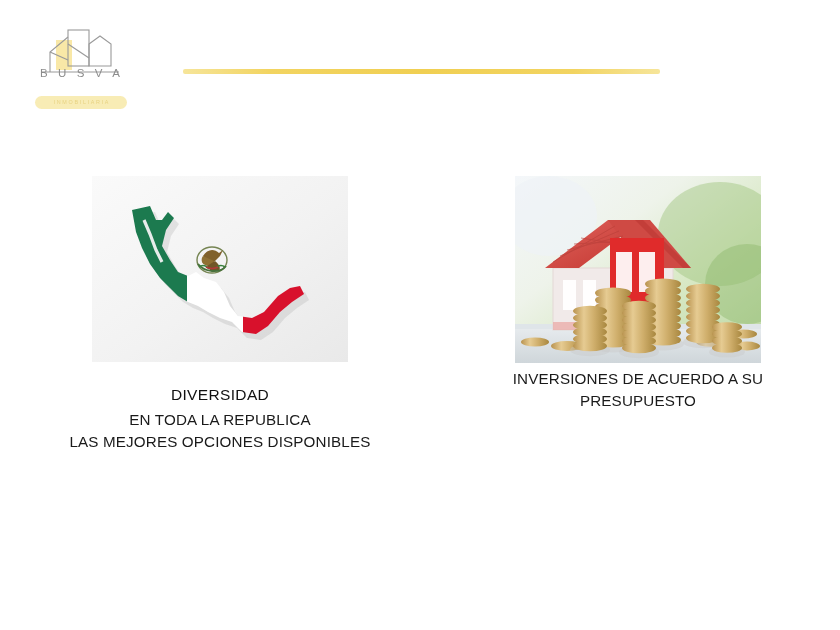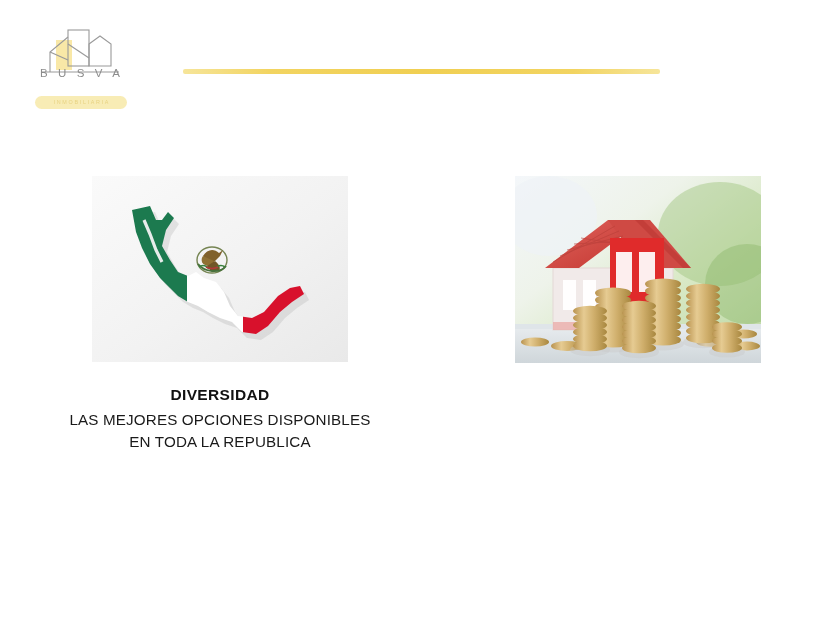--- a/index.html
+++ b/index.html
@@ -94,21 +94,21 @@
   .photo.map{ width:256px; height:186px; }
   .photo.house{ width:246px; height:187px; }
 
   .photo svg{ display:block; width:100%; height:100%; }
 
   
   .cap-head{
     margin-top:24px;
     text-align:center;
     font-size:15.5px;
-    font-weight:bold;
+    font-weight:normal;
     color:#111;
     letter-spacing:.35px;
   }
   .cap-body{
     margin-top:5px;
     text-align:center;
     font-size:15.2px;
     font-weight:400;
     color:#1a1a1a;
     line-height:1.42;
@@ -186,22 +186,22 @@
           <path d="M-14,6 C-8,14 8,16 14,8" fill="none" stroke="#3f6b33" stroke-width="2"></path>
           <path d="M-13,9 C-9,6 -5,8 -3,11" fill="none" stroke="#2f7a35" stroke-width="1.6"></path>
           <path d="M13,9 C9,6 5,8 3,11" fill="none" stroke="#2f7a35" stroke-width="1.6"></path>
           <path d="M-6,9 C-2,11 2,11 6,9" fill="none" stroke="#b03030" stroke-width="1.4"></path>
         </g>
       </svg>
     </div>
 
     <div class="cap-head">DIVERSIDAD</div>
     <div class="cap-body">
+      <div>EN TODA LA REPUBLICA</div>
       <div>LAS MEJORES OPCIONES DISPONIBLES</div>
-      <div>EN TODA LA REPUBLICA</div>
     </div>
   </div>
 
   <div class="col right">
 
     <div class="photo house">
       <svg viewBox="0 0 246 187" xmlns="http://www.w3.org/2000/svg">
         <defs>
           <linearGradient id="bgHouse" x1="0" y1="0" x2="1" y2="1">
             <stop offset="0%" stop-color="#f4f7fa"></stop>
@@ -344,15 +344,19 @@
               <ellipse cx="212" cy="172" rx="15" ry="4.8" fill="url(#coinG)"></ellipse>
               <ellipse cx="212" cy="165" rx="15" ry="4.8" fill="url(#coinG)"></ellipse>
               <ellipse cx="212" cy="158" rx="15" ry="4.8" fill="url(#coinG)"></ellipse>
               <ellipse cx="212" cy="151" rx="15" ry="4.8" fill="url(#coinG)"></ellipse>
             </g>
           </g>
         </g>
       </svg>
     </div>
 
+    <div class="cap-body">
+      <div>INVERSIONES DE ACUERDO A SU</div>
+      <div>PRESUPUESTO</div>
+    </div>
   </div>
 
 </div>
 
 </body></html>

